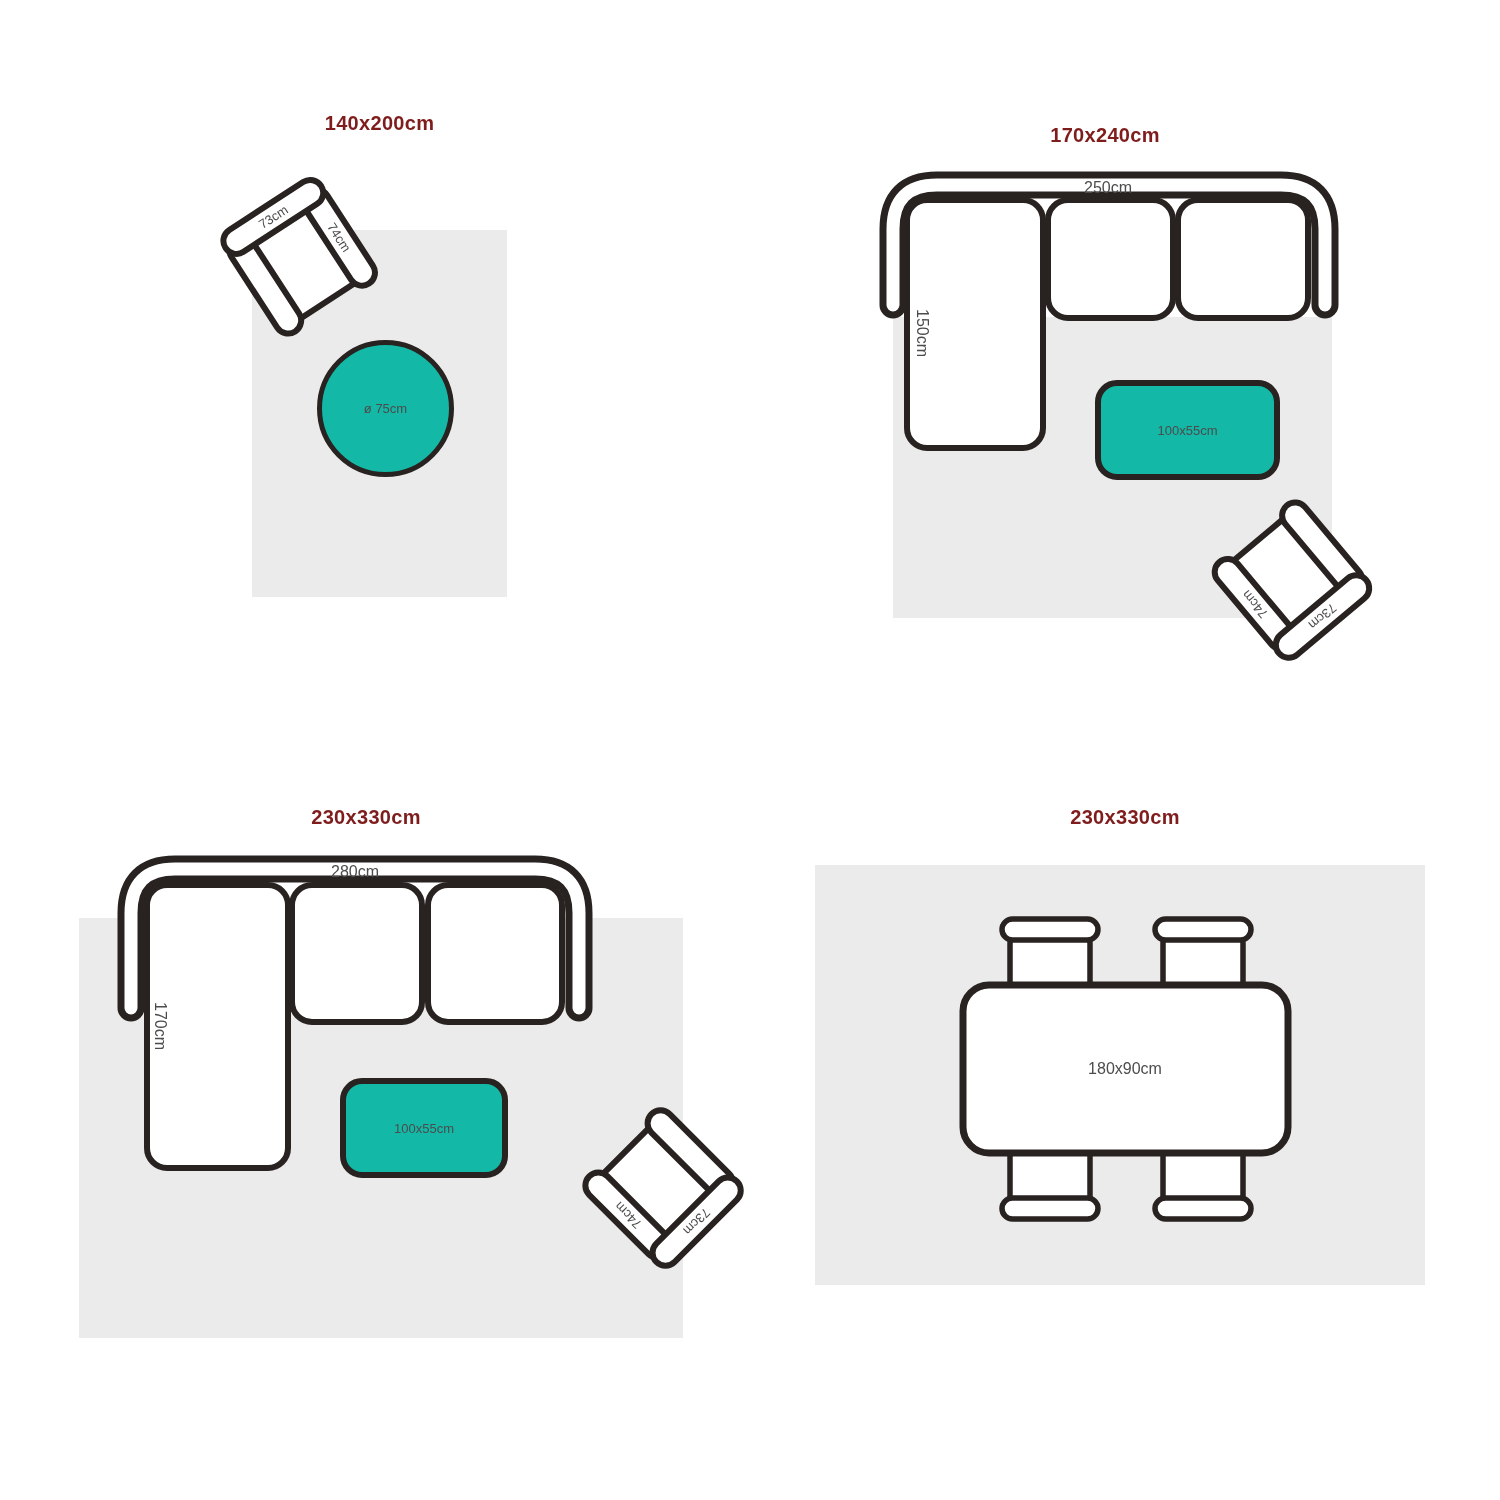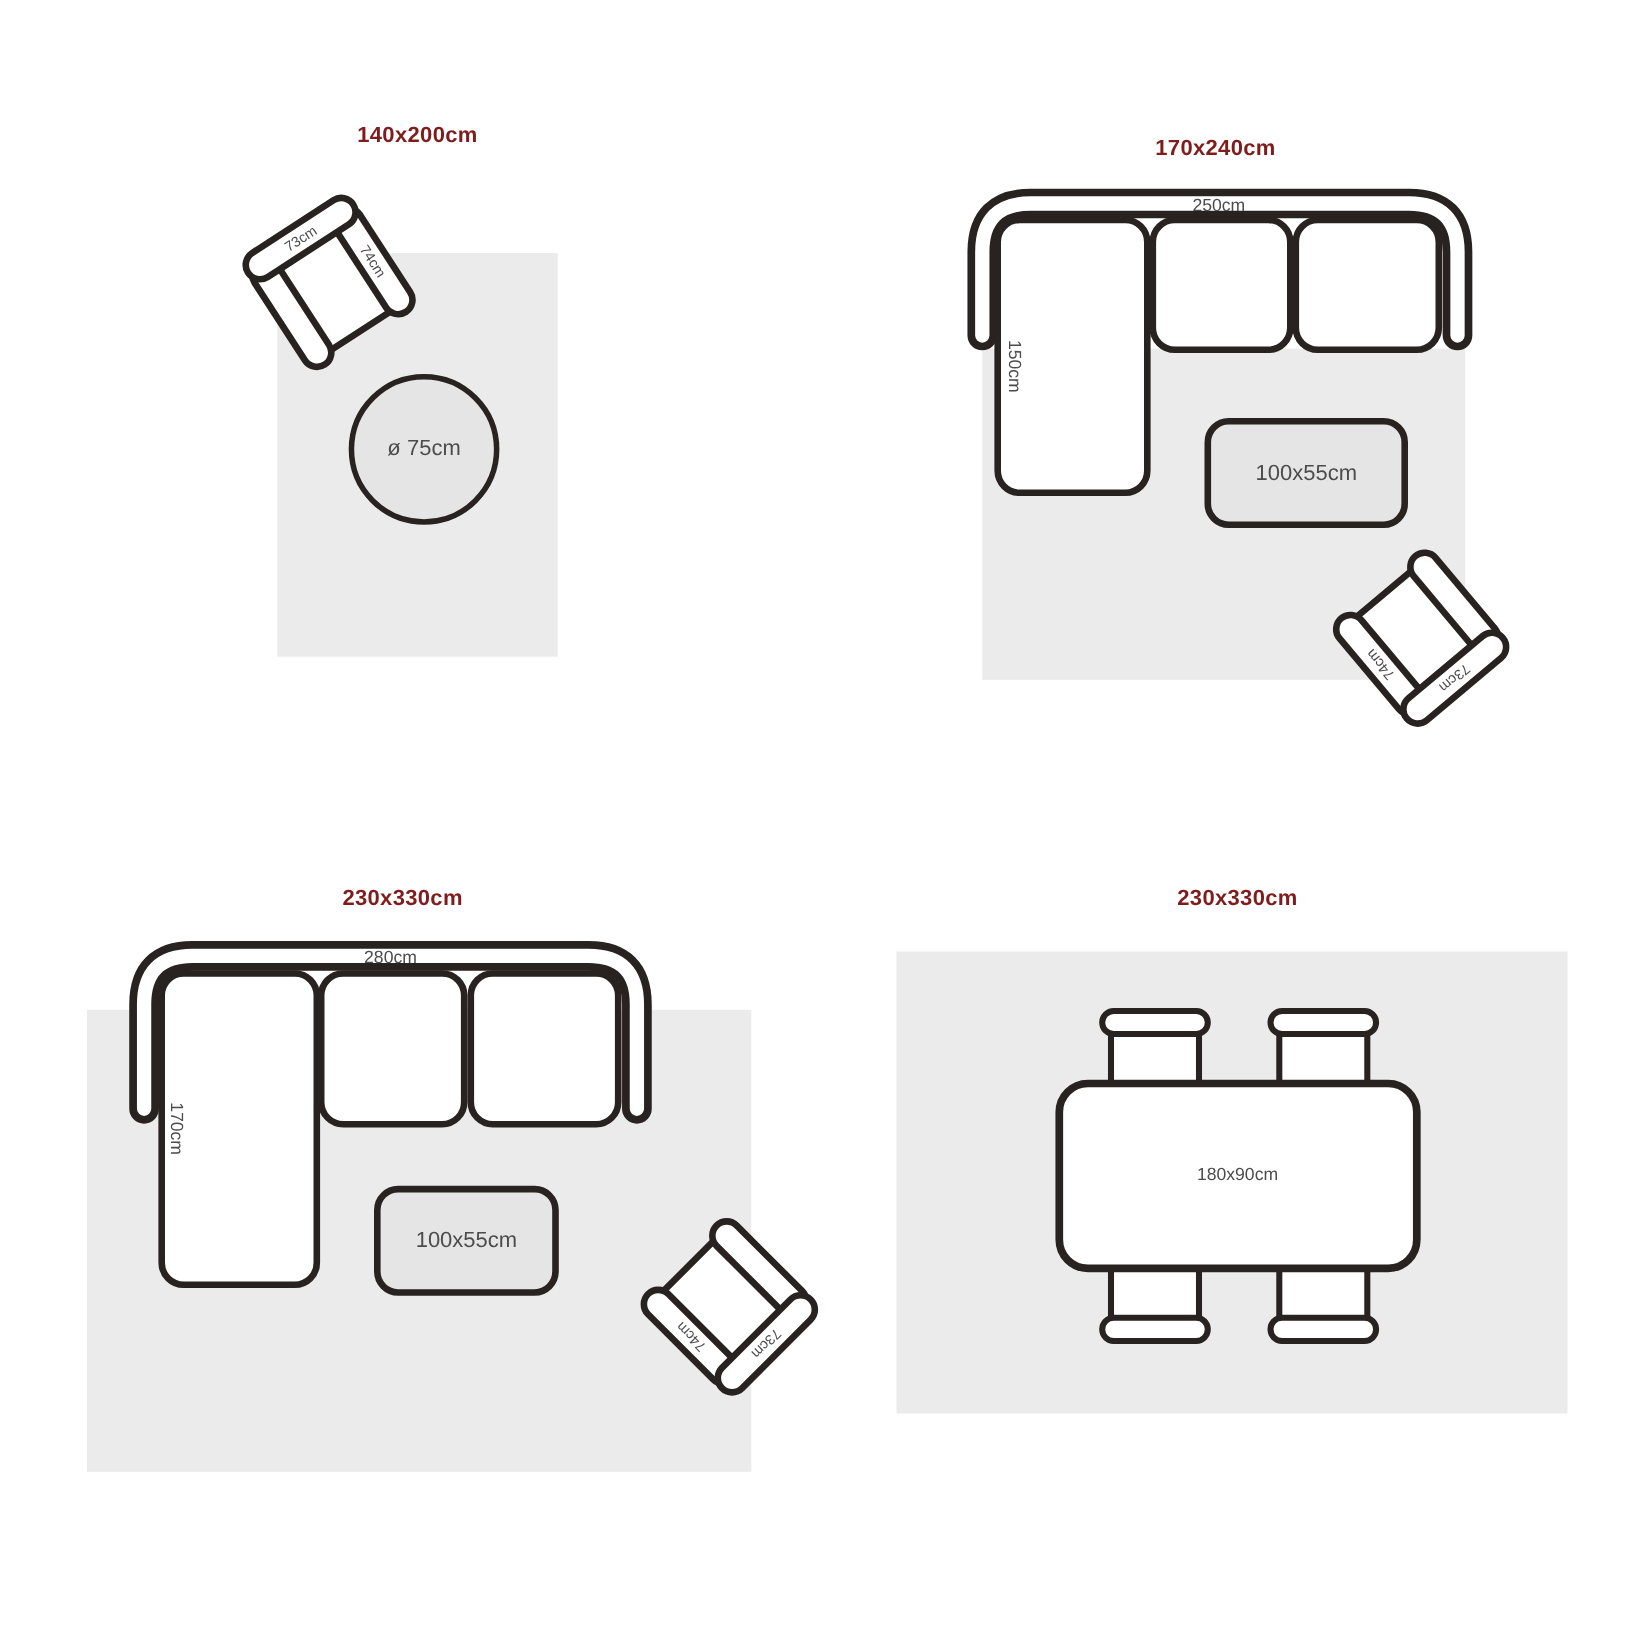--- a/index.html
+++ b/index.html
@@ -14,24 +14,24 @@
   .rug{position:absolute;background:#ebebeb;}
   svg.furn{position:absolute;overflow:visible;display:block;}
   svg .ln{fill:#ffffff;stroke:#282220;stroke-width:6;}
   svg .ln-thin{fill:#ffffff;stroke:#282220;stroke-width:5.5;}
   svg .ln-thick{fill:#ffffff;stroke:#282220;stroke-width:7;}
   svg .rail-dark{fill:none;stroke:#282220;stroke-width:27;stroke-linecap:round;stroke-linejoin:round;}
   svg .rail-white{fill:none;stroke:#ffffff;stroke-width:13;stroke-linecap:round;stroke-linejoin:round;}
   svg text{fill:#4c4c4c;font-size:16px;font-family:"Liberation Sans",sans-serif;}
   svg text.sm{font-size:13px;}
   .box{
-    position:absolute;box-sizing:border-box;background:#e5e5e5;
+    position:absolute;box-sizing:border-box;background:#14b8a6;
     border:6px solid #282220;border-radius:22px;
     display:flex;align-items:center;justify-content:center;
-    color:#4c4c4c;font-size:20px;
+    color:#4c4c4c;font-size:13px;
   }
   .circle{border-radius:50%;border-width:5px;}
 </style>
 </head>
 <body>
 
 <div class="title" style="left:252px;top:112px;width:255px">140x200cm</div>
 
 <div class="rug" style="left:252px;top:230px;width:255px;height:367px"></div>
 

